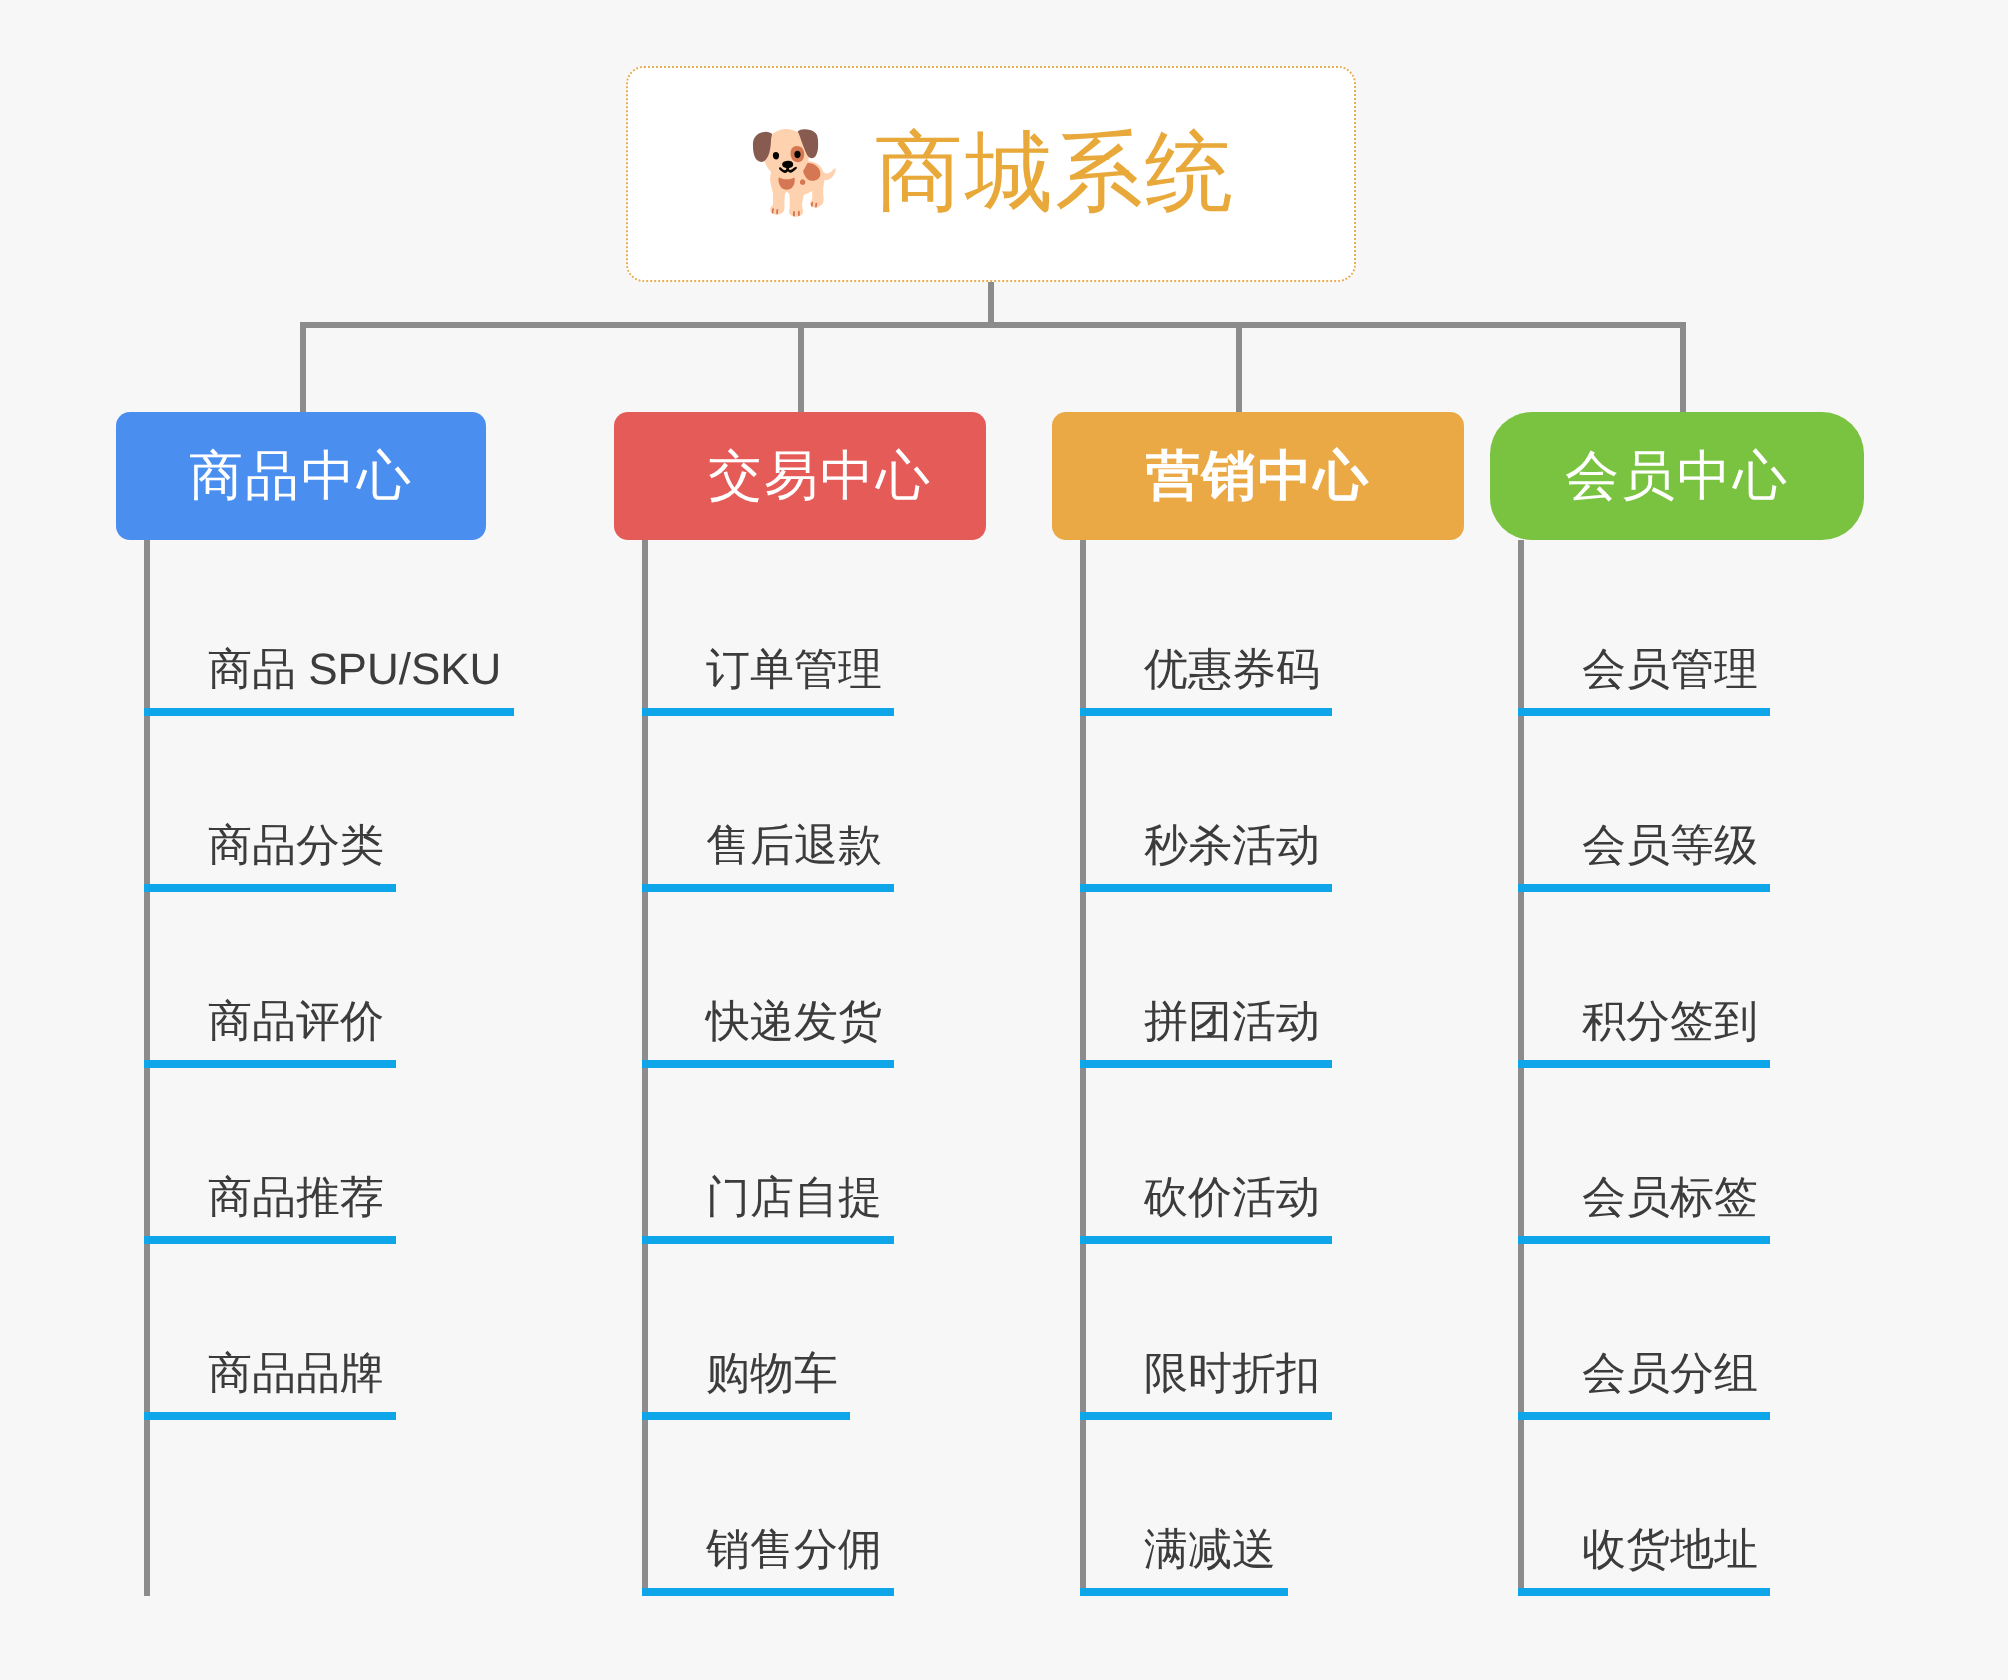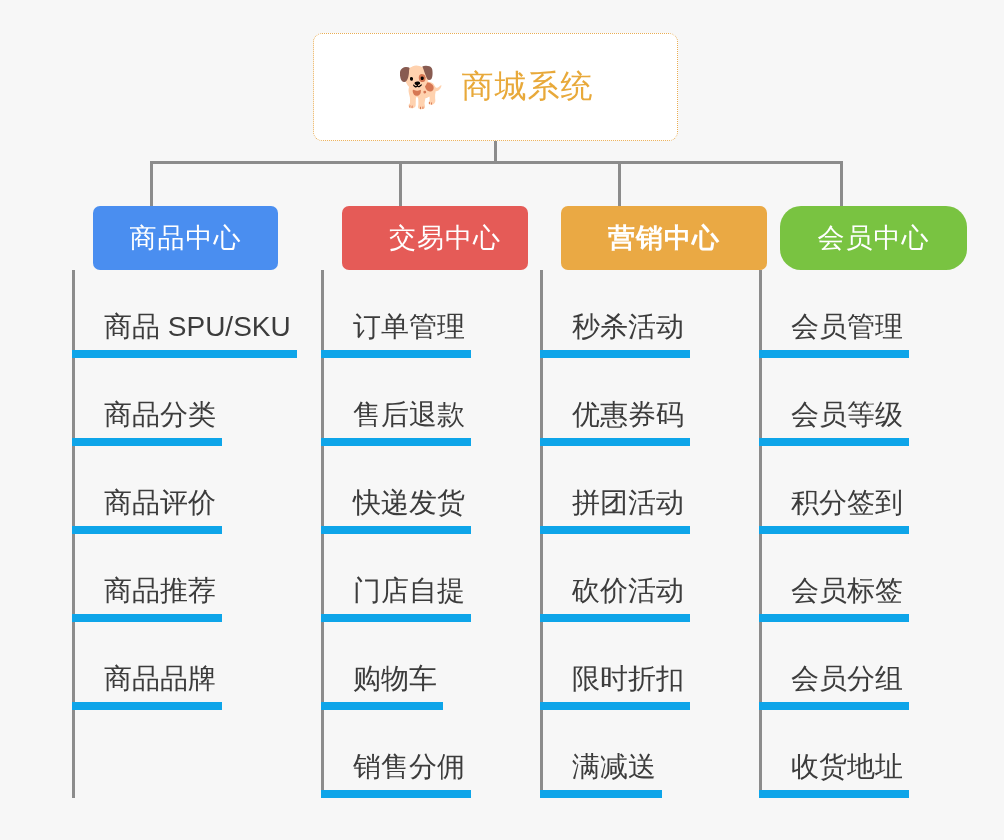--- a/index.html
+++ b/index.html
@@ -35,21 +35,21 @@
     justify-content: center;
     gap: 14px;
   }
   .root-emoji {
     font-size: 40px;
     line-height: 1;
     display: block;
     filter: saturate(1.05);
   }
   .root-title {
-    font-size: 32px;
+    font-size: 44px;
     line-height: 1.1;
     color: #e8a93a;
     letter-spacing: 1px;
     white-space: nowrap;
   }
 
   
   .conn {
     position: absolute;
     background: #8c8c8c;
@@ -69,21 +69,20 @@
     height: 64px;
     border-radius: 7px;
     display: flex;
     align-items: center;
     justify-content: center;
     color: #ffffff;
     font-size: 27px;
     letter-spacing: 1px;
     white-space: nowrap;
     box-sizing: border-box;
-    margin-left: 35px;
   }
   .branch-trunk {
     position: absolute;
     width: 3px;
     background: #8c8c8c;
     left: 14px;
     top: 64px;
   }
   .leaf-list {
     position: absolute;
@@ -93,24 +92,24 @@
   .leaf {
     position: relative;
     height: 88px;
     box-sizing: border-box;
     display: flex;
     align-items: flex-end;
   }
   .leaf-label {
     display: inline-block;
     padding: 0 6px 6px 32px;
-    font-size: 28px;
+    font-size: 22px;
     color: #3c3c3c;
     white-space: nowrap;
-    border-bottom: 8px solid #0ea5e9;
+    border-bottom: 4px solid #0ea5e9;
     line-height: 1.25;
   }
 
   
   .branch-0 { left: 58px; }
   .branch-1 { left: 307px; }
   .branch-2 { left: 526px; }
   .branch-3 { left: 745px; }
 </style>
 </head>
@@ -175,24 +174,24 @@
           <span class="leaf-label">销售分佣</span>
         </div>
     </div>
   </div>
 
   <div class="branch branch-2">
     <div class="branch-header" style="width:206px; background:#eaa944;font-weight:bold;">营销中心</div>
     <div class="branch-trunk" style="height:528px;"></div>
     <div class="leaf-list">
       <div class="leaf">
+          <span class="leaf-label">优惠券码</span>
+        </div>
+      <div class="leaf">
           <span class="leaf-label">秒杀活动</span>
-        </div>
-      <div class="leaf">
-          <span class="leaf-label">优惠券码</span>
         </div>
       <div class="leaf">
           <span class="leaf-label">拼团活动</span>
         </div>
       <div class="leaf">
           <span class="leaf-label">砍价活动</span>
         </div>
       <div class="leaf">
           <span class="leaf-label">限时折扣</span>
         </div>

